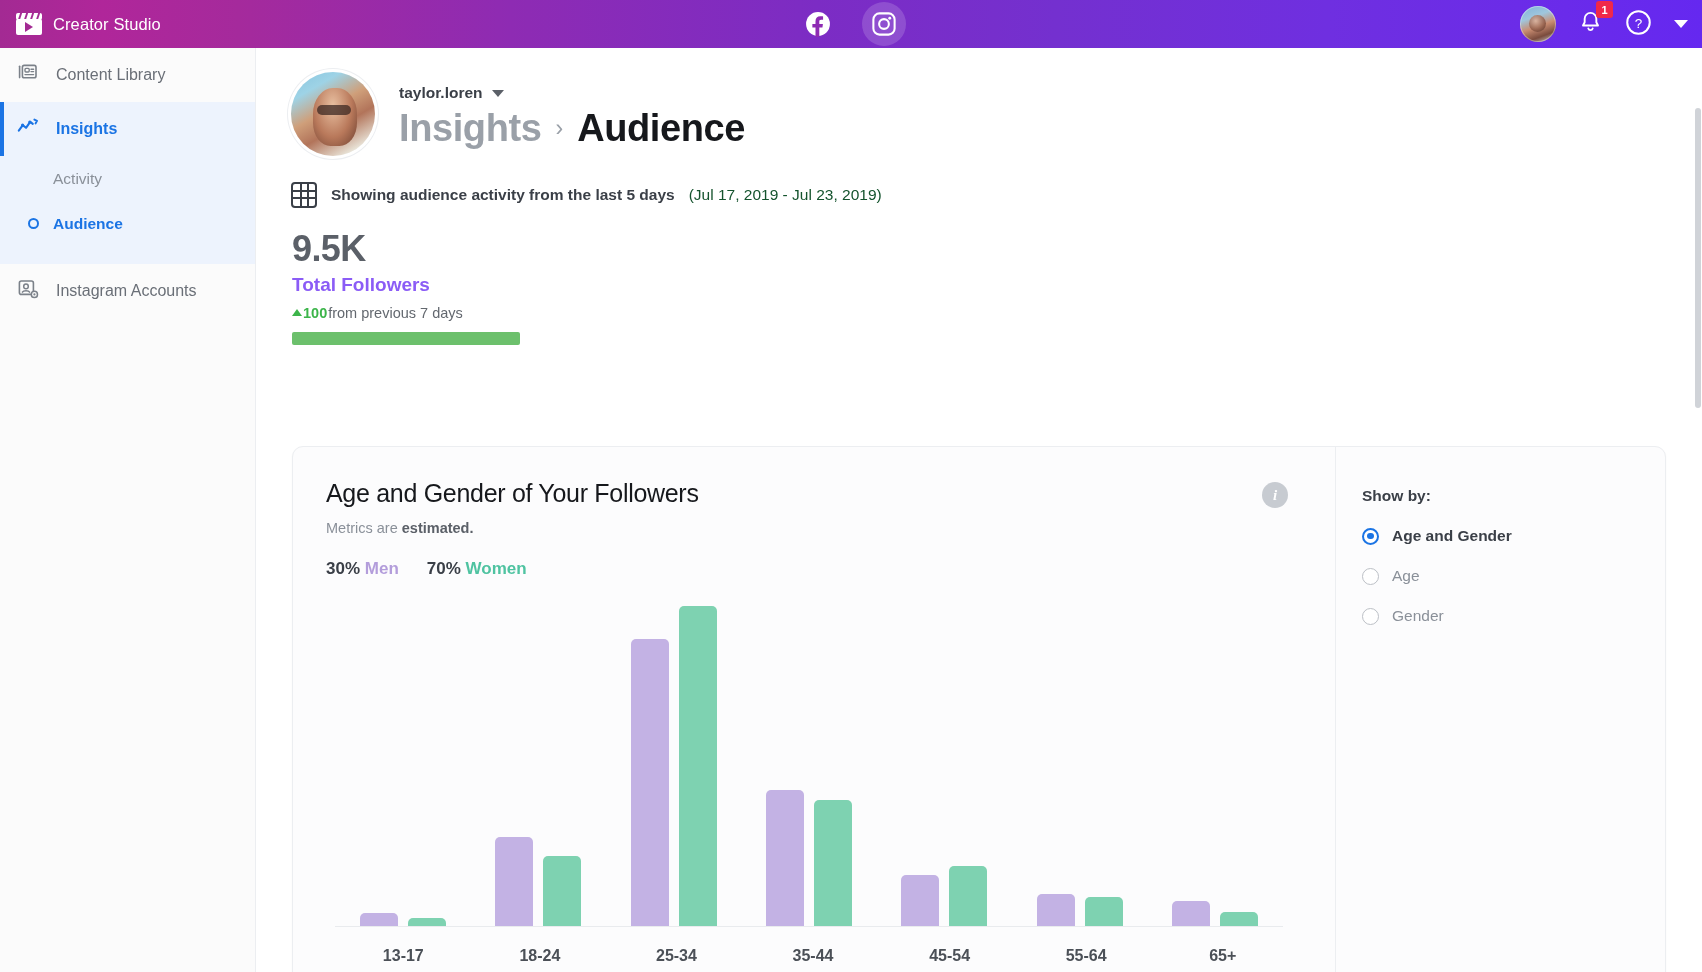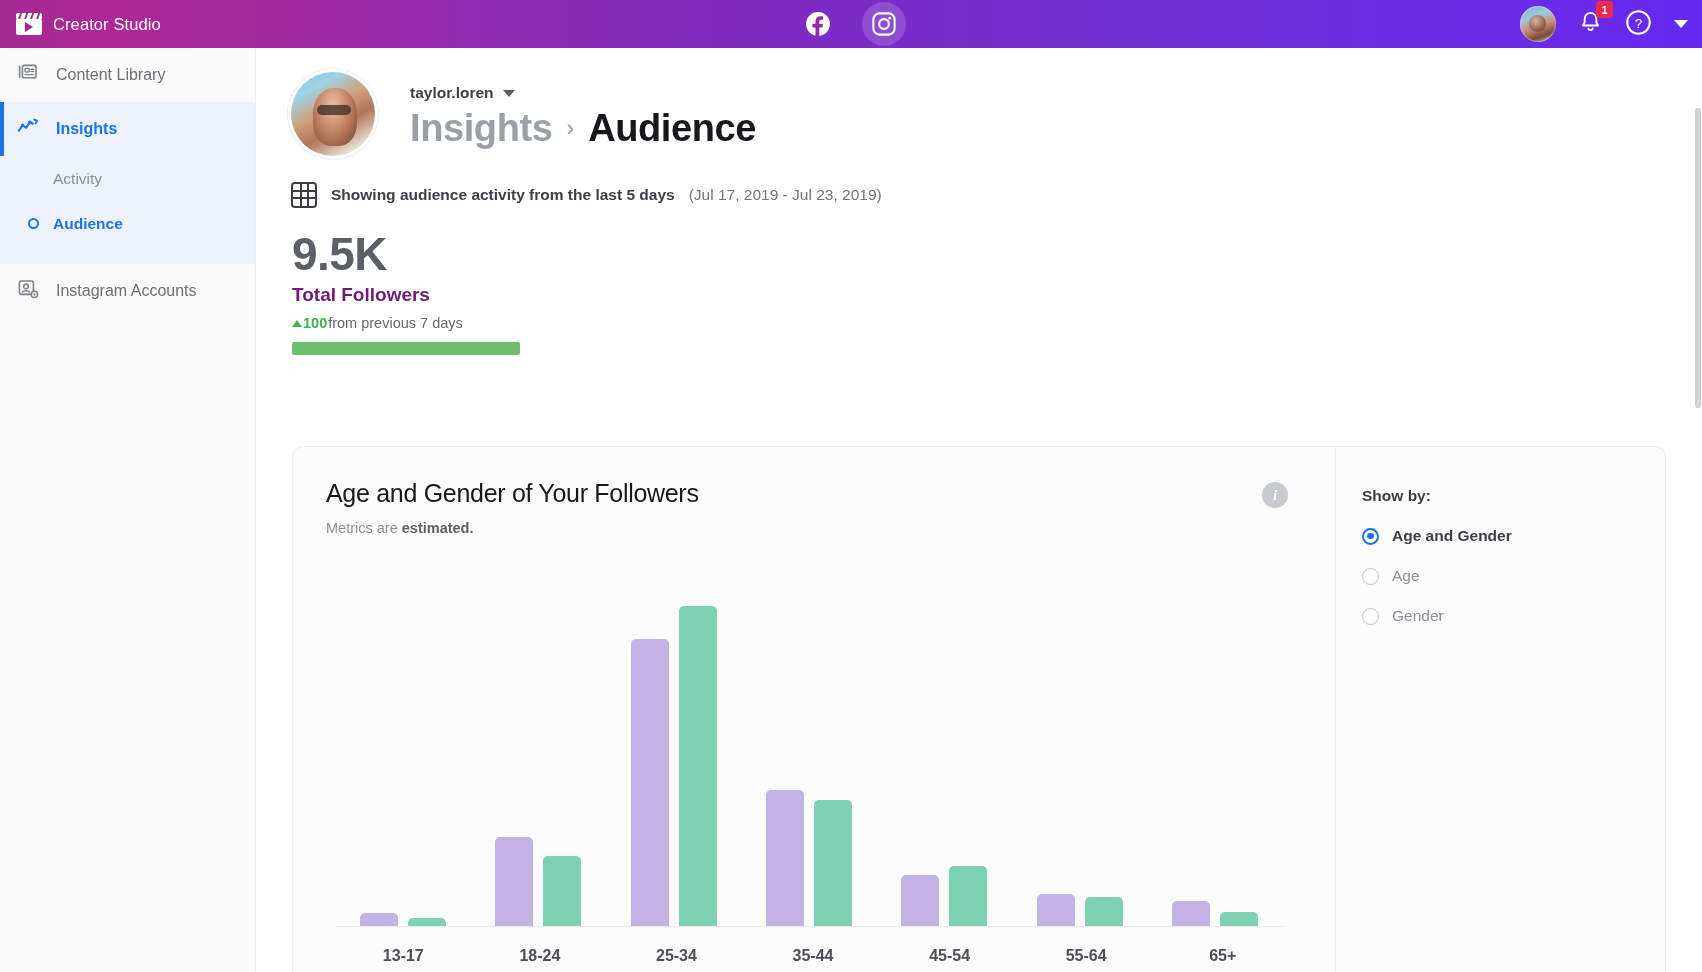--- a/index.html
+++ b/index.html
@@ -76,21 +76,21 @@
   .subnav { padding-left:0; }
   .sub-item { display:flex; align-items:center; gap:14px; height:45px; padding-left:28px; cursor:pointer; }
   .sub-item .txt { font-size:15.5px; color:#8a9099; }
   .sub-item.active .txt { color:#1b74e4; font-weight:bold; }
   .dot-ring { width:11px;height:11px;border-radius:50%;border:2.4px solid #1b74e4; }
   .dot-space { width:11px;height:11px; }
   .nav-sep { height:18px; }
 
   
   .main { position:absolute; top:48px; left:256px; width:1446px; height:924px; background:#fff; overflow:hidden; }
-  .head-row { display:flex; align-items:flex-start; gap:35px; padding:24px 0 0 35px; }
+  .head-row { display:flex; align-items:flex-start; gap:24px; padding:24px 0 0 35px; }
   .avatar-lg {
     width:84px;height:84px;border-radius:50%; flex:0 0 84px;
     background: linear-gradient(150deg,#86c4df 0%,#9ed3e6 22%,#cf9f7a 44%,#b2745a 62%,#e8e2d6 86%,#d7cfc2 100%);
     box-shadow:0 0 0 3px #fff, 0 0 0 4px #eceef1; position:relative; overflow:hidden; cursor:pointer;
   }
   .avatar-lg::before{
     content:""; position:absolute; left:22px; top:16px; width:44px; height:58px; border-radius:45% 45% 40% 40%;
     background: radial-gradient(ellipse at 45% 30%, #e8bfa0 0%, #b9795b 55%, #6e4030 100%);
   }
   .avatar-lg::after{
@@ -104,25 +104,25 @@
   .crumb-prev { font-size:38px; font-weight:bold; color:#9aa0a8; cursor:pointer; letter-spacing:-.4px; }
   .crumb-sep { font-size:23px; color:#9aa0a8; }
   .crumb-cur { font-size:38px; font-weight:bold; color:#16181c; letter-spacing:-.4px; }
 
   .range-row { display:flex; align-items:center; gap:14px; padding:26px 0 0 35px; }
   .cal-icon { width:26px; height:26px; border:2.4px solid #3a3f47; border-radius:4px; position:relative; }
   .cal-icon i { position:absolute; background:#3a3f47; }
   .cal-icon .h { left:0; right:0; height:2.2px; }
   .cal-icon .v { top:0; bottom:0; width:2.2px; }
   .range-strong { font-size:15.5px; font-weight:bold; color:#3a3f47; }
-  .range-dates { font-size:15.5px; color:#737373; }
+  .range-dates { font-size:15.5px; color:#14532d; }
 
   .stat { padding:22px 0 0 36px; }
-  .stat-num { font-size:46px; font-weight:bold; color:#5b6068; letter-spacing:-.6px; line-height:1.05; }
-  .stat-label { font-size:19px; font-weight:bold; color:#701a75; margin-top:6px; }
+  .stat-num { font-size:36px; font-weight:bold; color:#5b6068; letter-spacing:-.6px; line-height:1.05; }
+  .stat-label { font-size:19px; font-weight:bold; color:#8b5cf6; margin-top:6px; }
   .stat-delta { display:flex; align-items:center; gap:1px; margin-top:9px; }
   .tri-up { width:0;height:0;border-left:5.5px solid transparent;border-right:5.5px solid transparent;border-bottom:7px solid #3cb54a; }
   .delta-num { font-size:14.5px; font-weight:bold; color:#3cb54a; }
   .delta-txt { font-size:14.5px; color:#63686f; }
   .stat-bar { margin-top:11px; width:228px; height:13px; background:#6cc06c; border-radius:2px; }
 
   
   .card {
     position:absolute; left:36px; top:398px; width:1374px; height:560px;
     background:#fcfcfd; border:1px solid #eceef1; border-radius:11px;
@@ -319,20 +319,30 @@
         <span class="delta-txt">from previous 7 days</span>
       </div>
       <div class="stat-bar"></div>
     </div>
 
     <div class="card">
       <div class="card-main">
         <div class="card-title">Age and Gender of Your Followers</div>
         <div class="card-sub"><span>Metrics are </span><b>estimated.</b></div>
 
+        <div class="legend">
+          <div class="legend-item">
+            <span class="legend-pct">30%</span>
+            <span class="legend-men">Men</span>
+          </div>
+          <div class="legend-item">
+            <span class="legend-pct">70%</span>
+            <span class="legend-women">Women</span>
+          </div>
+        </div>
 
         <div class="info-btn">i</div>
 
         <div class="chart">
           <div class="plot">
             <div class="groups" id="bar-groups">
                 <div class="group">
                   <div class="bar men" style="height: 4.16667%;"></div>
                   <div class="bar women" style="height: 2.77778%;"></div>
                 </div>

